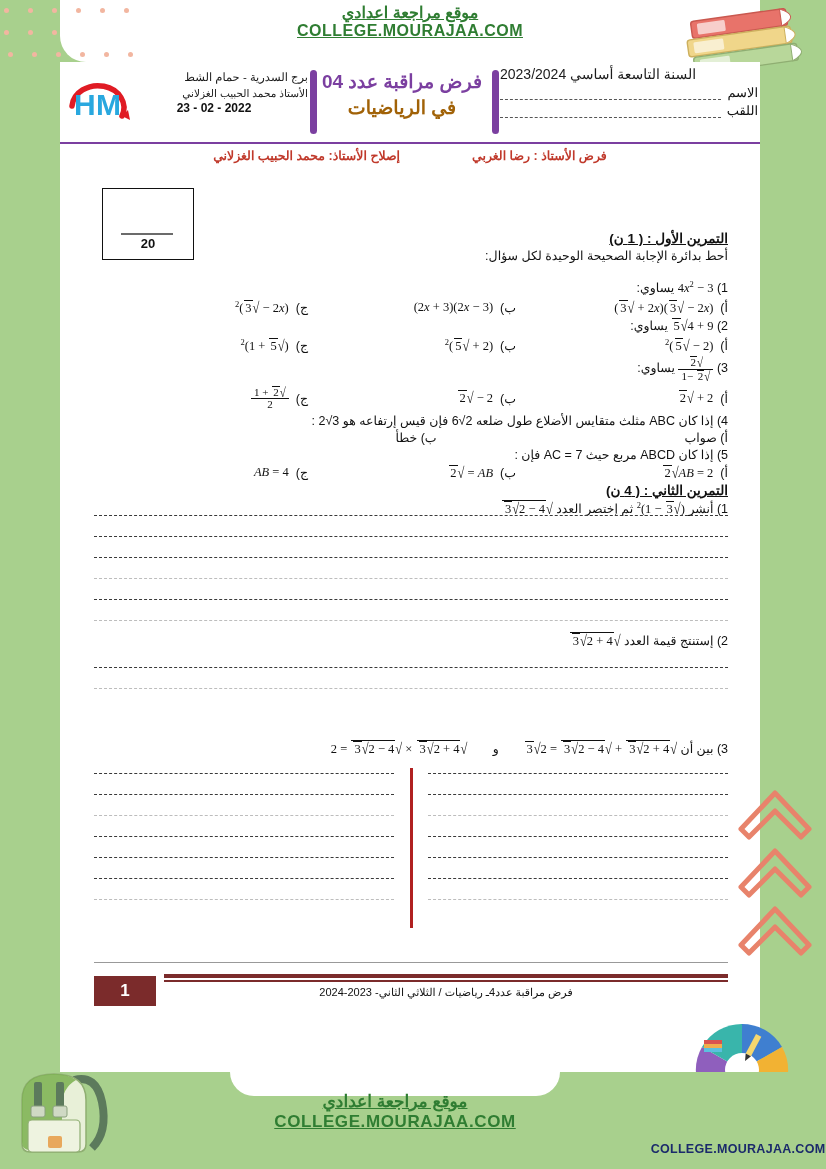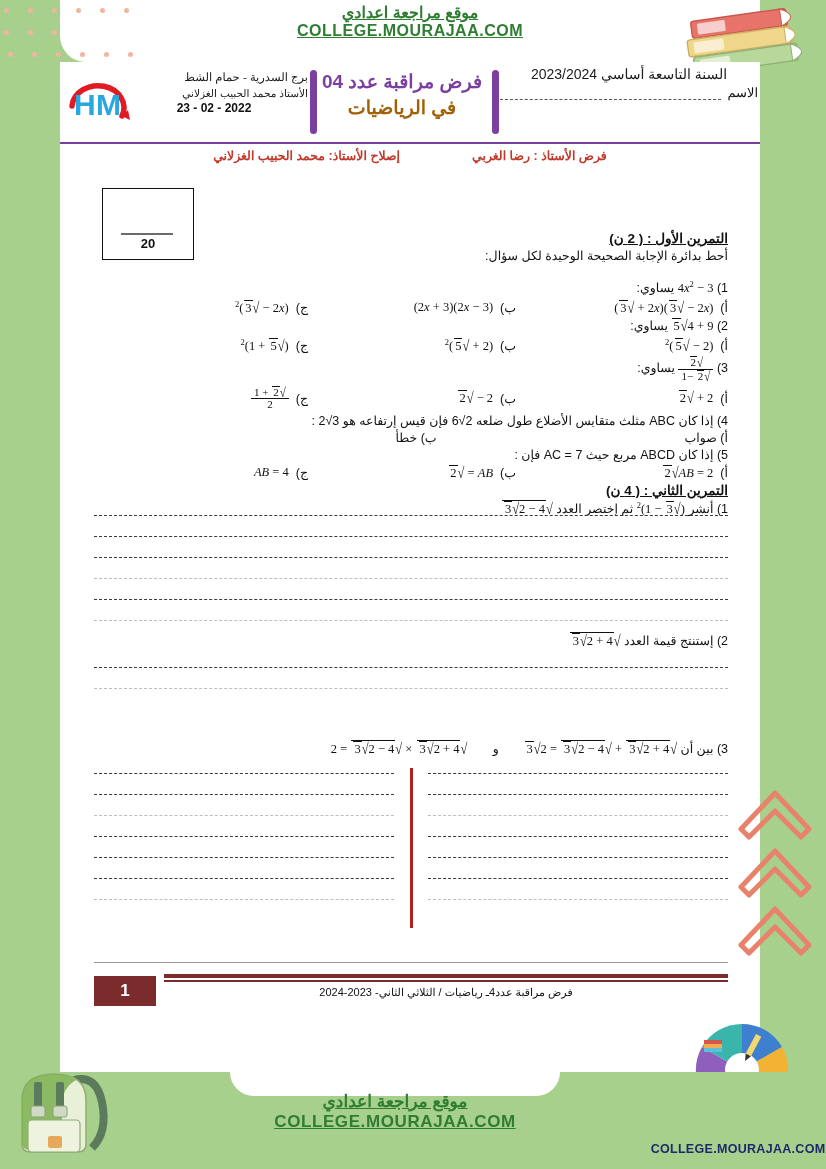--- a/index.html
+++ b/index.html
@@ -36,21 +36,21 @@
   .hdr-left-txt .l3{font-size:12px;font-weight:bold;color:#111;direction:ltr;text-align:center;padding-right:18px;}
 
   .sep{position:absolute;top:6px;width:7px;height:64px;border-radius:4px;background:#7b3fa0;}
   .sep1{left:250px;}
   .sep2{left:432px;}
 
   .hdr-mid{position:absolute;left:258px;top:4px;width:168px;text-align:center;direction:rtl;}
   .t-main{font-size:19px;font-weight:bold;color:#7b3fa0;line-height:1.45;}
   .t-sub{font-size:19px;font-weight:bold;color:#a16207;line-height:1.3;}
 
-  .hdr-right{position:absolute;left:440px;top:2px;width:258px;direction:rtl;text-align:center;}
+  .hdr-right{position:absolute;left:440px;top:2px;width:258px;direction:rtl;text-align:left;}
   .hr-l1{font-size:14px;color:#1b1b1b;margin-bottom:2px;}
   .hr-row{display:flex;align-items:flex-end;gap:6px;margin-top:3px;}
   .hr-lbl{font-size:13px;color:#111;white-space:nowrap;}
   .hr-line{flex:1;border-bottom:1px dashed #555;height:13px;}
 
   .hdr-rule{position:absolute;left:0;top:80px;width:700px;height:2px;background:#7b3fa0;}
 
   
   .teacher-row{position:absolute;left:0;top:86px;width:700px;direction:rtl;
       display:flex;justify-content:center;gap:72px;font-size:12.5px;font-weight:bold;color:#c0392b;}
@@ -193,38 +193,42 @@
     </div>
 
     <div class="sep sep2"></div>
 
     <div class="hdr-right">
       <div class="hr-l1">السنة التاسعة أساسي 2023/2024</div>
       <div class="hr-row">
         <div class="hr-lbl">الاسم</div>
         <div class="hr-line"></div>
       </div>
+      <div class="hr-row">
+        <div class="hr-lbl">اللقب</div>
+        <div class="hr-line"></div>
+      </div>
     </div>
   </div>
 
   <div class="hdr-rule"></div>
 
   <div class="teacher-row">
     <span>فرض الأستاذ : رضا الغربي</span>
     <span>إصلاح الأستاذ: محمد الحبيب الغزلاني</span>
   </div>
 
   <div class="score-box">
     <div class="score-line"></div>
     <div class="score-val">20</div>
   </div>
 
   <div class="content">
 
-    <div class="ex-title ex1-title">التمرين الأول : ( 2 ن)</div>
+    <div class="ex-title ex1-title">التمرين الأول : ( 1 ن)</div>
     <div class="instr">أحط بدائرة الإجابة الصحيحة الوحيدة لكل سؤال:</div>
 
     <div class="q-line">
       <span>1)</span>
       <span class="mathr">4<span class="mathit">x</span><sup>2</sup> − 3</span>
       <span>يساوي:</span>
     </div>
     <div class="opts">
       <div class="opt o1">
         <span class="lab">أ)</span>

